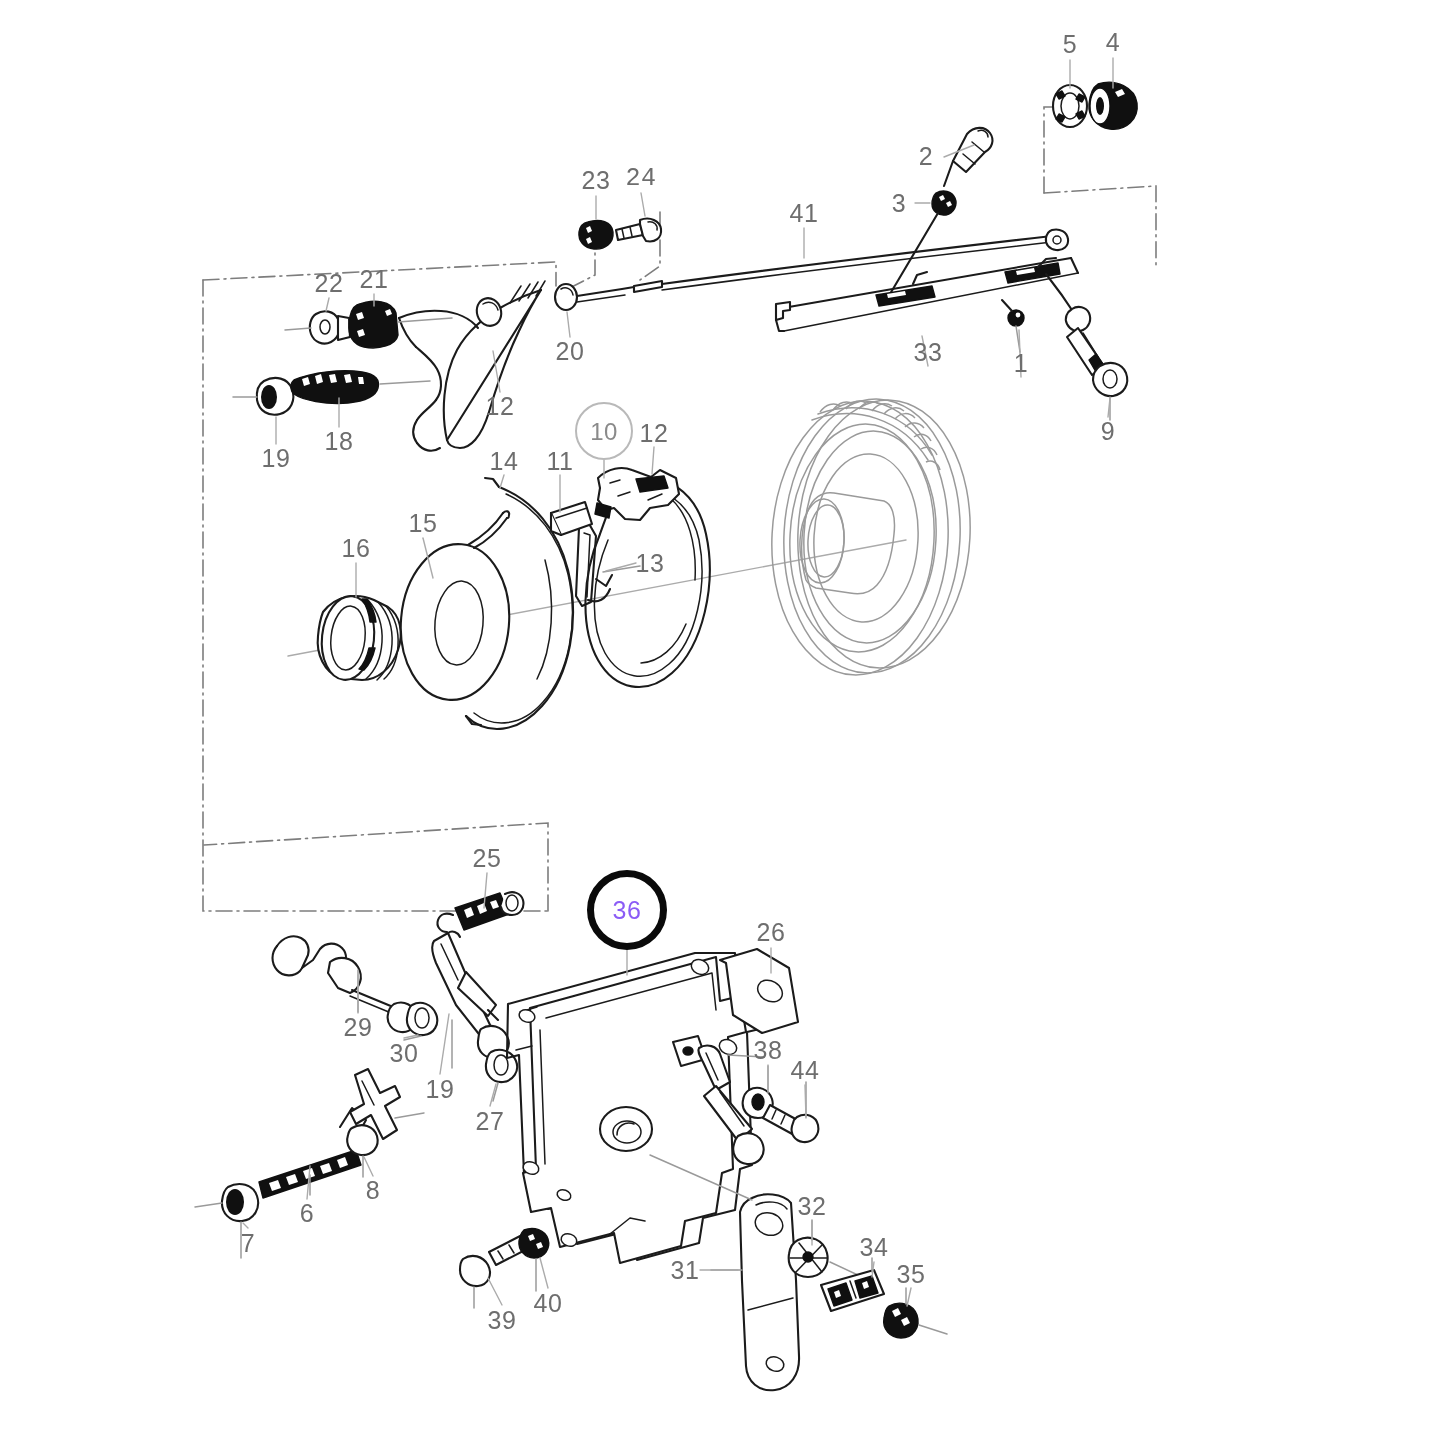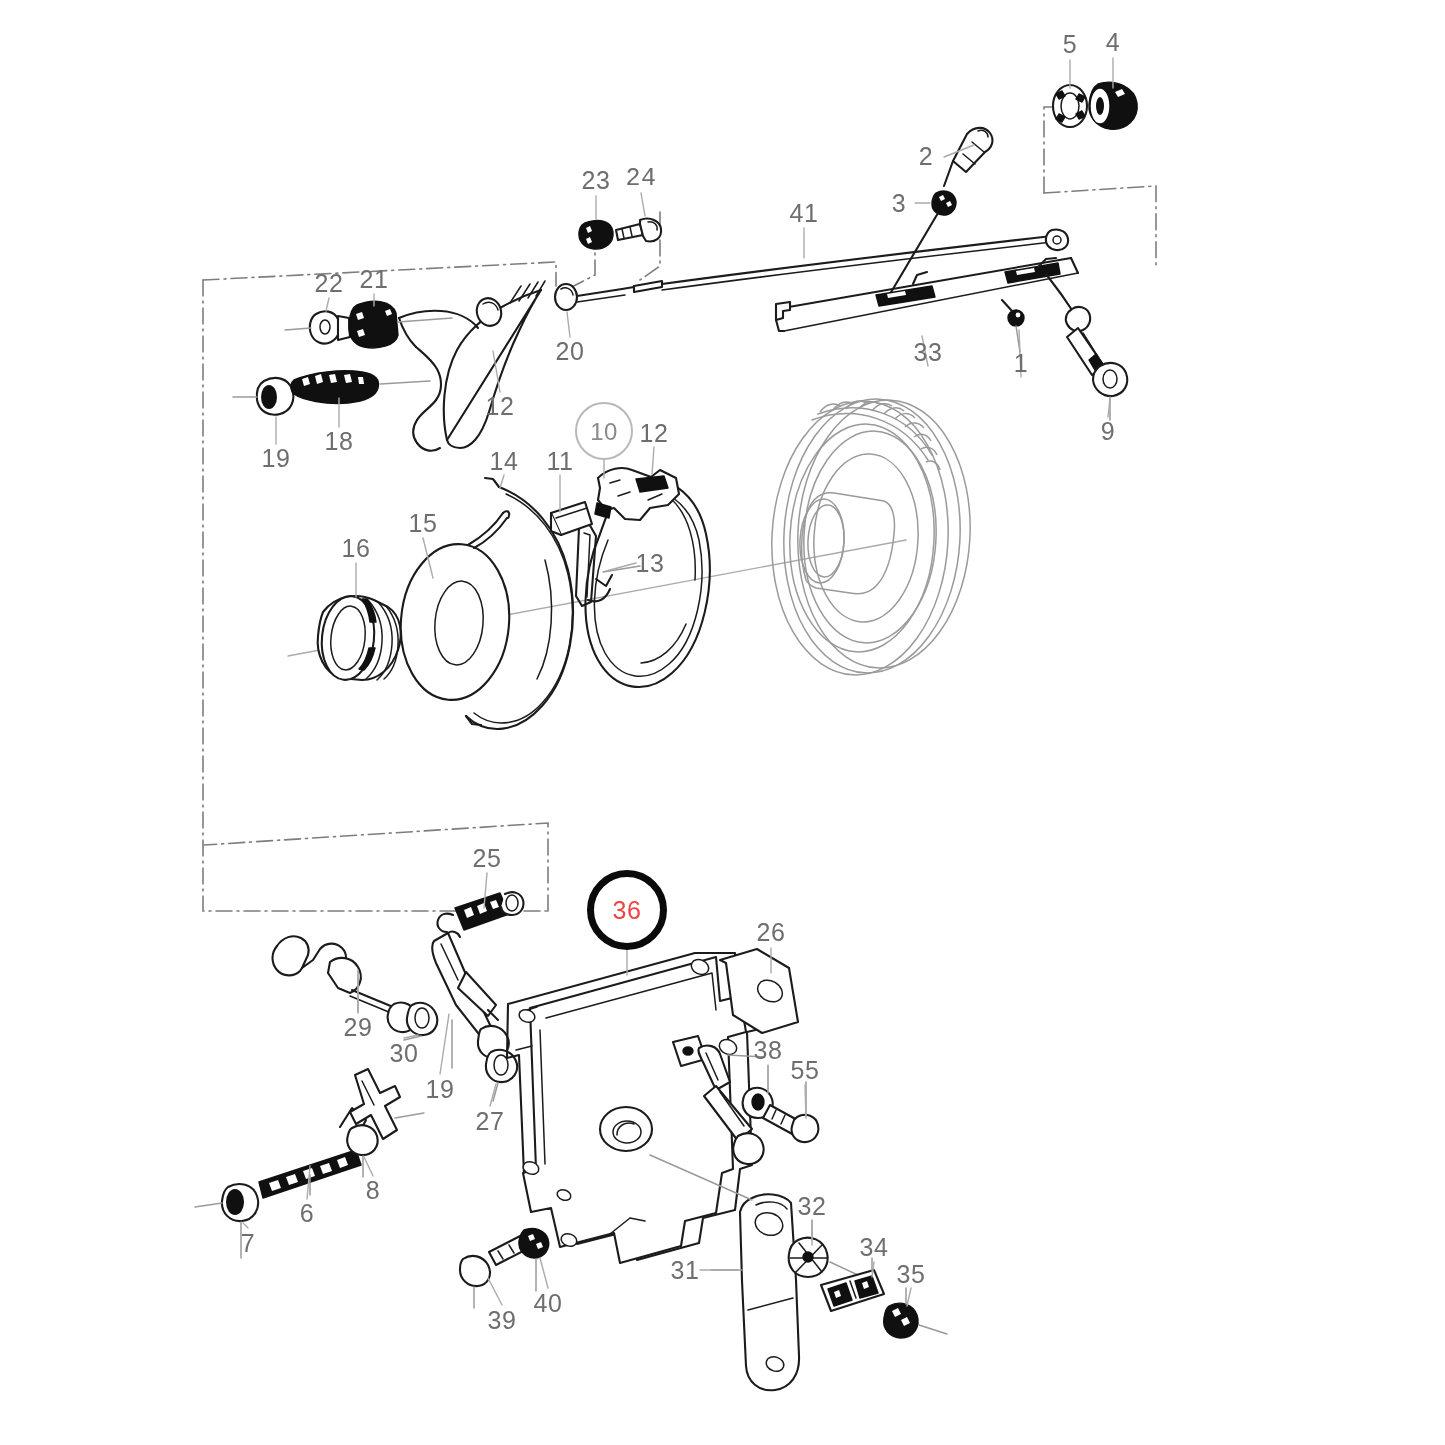--- a/index.html
+++ b/index.html
@@ -8,21 +8,21 @@
   #stage{position:relative;width:1445px;height:1445px;background:#fff;overflow:hidden;}
   #art{position:absolute;left:0;top:0;width:1445px;height:1445px;}
   .lbl{position:absolute;color:#6e6e6e;font-family:"Liberation Sans", sans-serif;
        font-size:25px;line-height:25px;letter-spacing:0.5px;white-space:nowrap;
        transform:translate(-50%,-50%);user-select:none;}
   .lbl.balloon{
       width:54px;height:54px;border-radius:50%;
       display:flex;align-items:center;justify-content:center;
       border:2px solid #b9b9b9;color:#8a8a8a;font-size:24px;background:#fff;
   }
-  .lbl.balloon.bold{border:7px solid #0a0a0a;color:#ef4444;width:66px;height:66px;font-size:25px;}
+  .lbl.balloon.bold{border:7px solid #0a0a0a;color:#8b5cf6;width:66px;height:66px;font-size:25px;}
 </style>
 </head>
 <body>
 
 <div id="stage">
 
   <svg id="art" viewBox="0 0 1445 1445" xmlns="http://www.w3.org/2000/svg">
     <defs>
       <style>
         .s  { fill:none; stroke:#1b1b1b; stroke-width:2.1; stroke-linejoin:round; stroke-linecap:round; }
@@ -585,19 +585,19 @@
   <div class="lbl" style="left:490px;top:1121px;">27</div>
   <div class="lbl" style="left:440px;top:1089px;">19</div>
   <div class="lbl" style="left:358px;top:1027px;">29</div>
   <div class="lbl" style="left:404px;top:1053px;">30</div>
   <div class="lbl" style="left:685px;top:1270px;">31</div>
   <div class="lbl" style="left:812px;top:1206px;">32</div>
   <div class="lbl" style="left:928px;top:352px;">33</div>
   <div class="lbl" style="left:874px;top:1247px;">34</div>
   <div class="lbl" style="left:911px;top:1274px;">35</div>
   <div class="lbl balloon bold" style="left:627px;top:910px;">36</div>
-  <div class="lbl" style="left:805px;top:1070px;">55</div>
+  <div class="lbl" style="left:805px;top:1070px;">44</div>
   <div class="lbl" style="left:768px;top:1050px;text-align:right;">38</div>
   <div class="lbl" style="left:502px;top:1320px;">39</div>
   <div class="lbl" style="left:548px;top:1303px;">40</div>
   <div class="lbl" style="left:804px;top:213px;">41</div>
 
 </div>
 
 </body></html>

